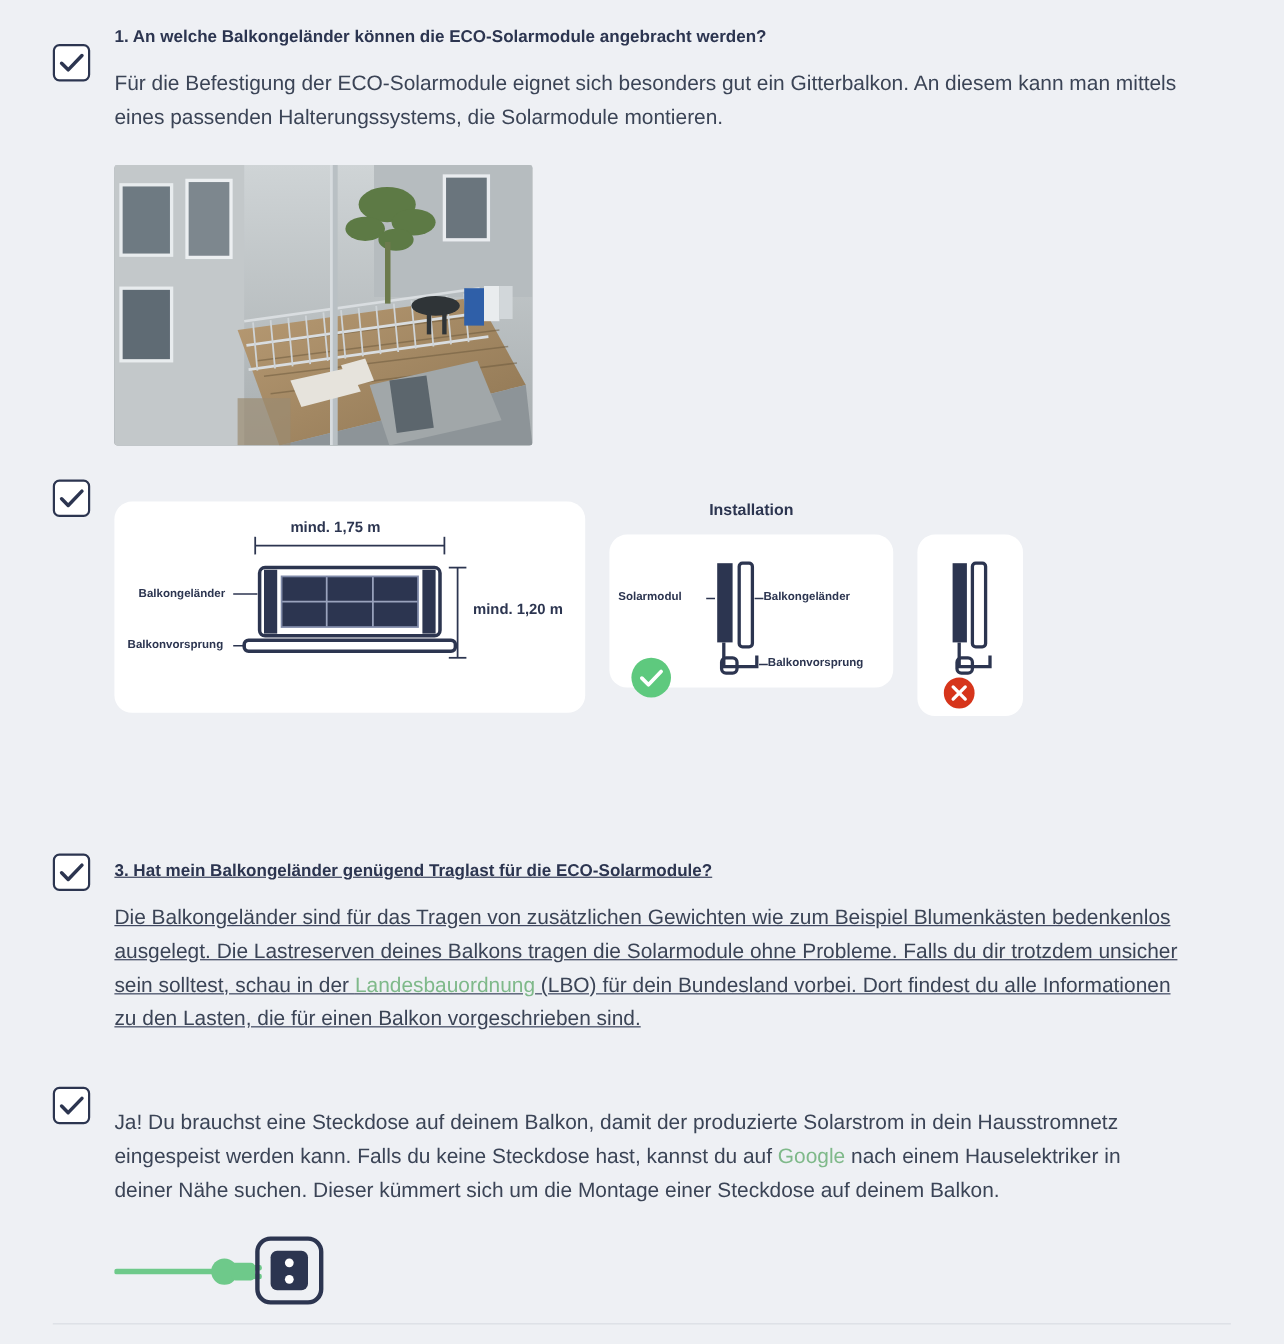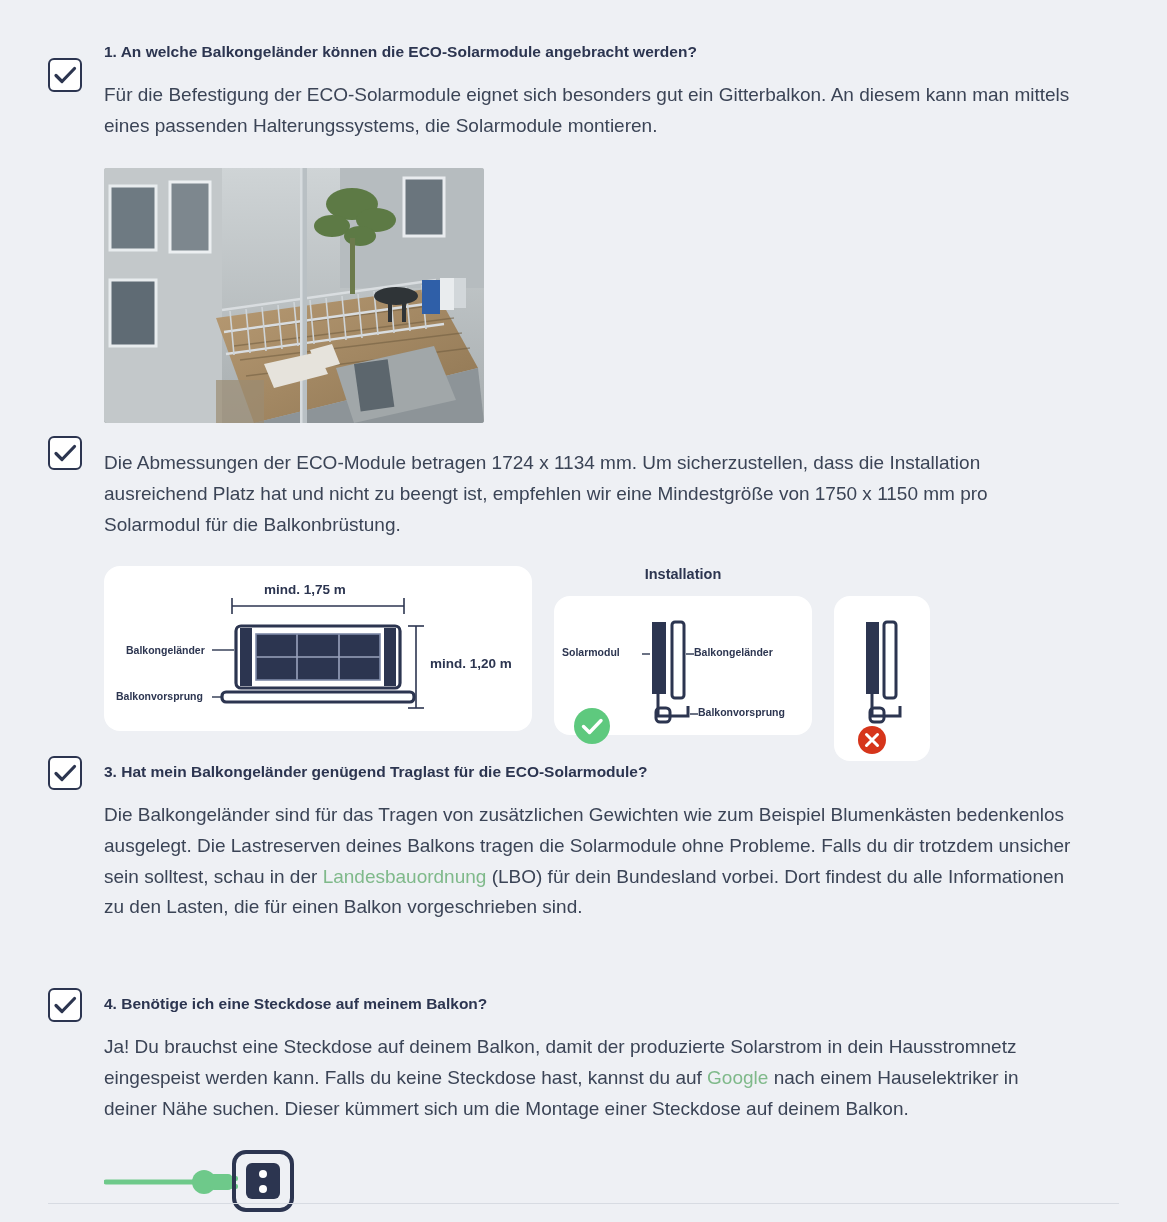--- a/index.html
+++ b/index.html
@@ -54,21 +54,21 @@
     margin-top: 18px;
     max-width: 968px;
   }
   .faq-body a {
     color: #7fb98a;
     text-decoration: none;
   }
   .link-green { color: #7cc08a; }
 
   
-  #item1 { position: absolute; top: 36px; left: 0; right: 0; }
+  #item1 { position: absolute; top: 18px; left: 0; right: 0; }
   .balcony-photo {
     margin-top: 26px;
     width: 380px;
     height: 255px;
     border-radius: 3px;
     overflow: hidden;
     position: relative;
     background: #9aa1a4;
   }
   .balcony-photo svg { display:block; }
@@ -86,36 +86,36 @@
     font-size: 14.5px;
     font-weight: bold;
     color: #2c3550;
     text-align: center;
     margin-bottom: 14px;
   }
   .card {
     background: #ffffff;
     border-radius: 16px;
   }
-  .card-front { width: 428px; height: 165px; position: relative; }
+  .card-front { width: 428px; height: 192px; position: relative; }
   .card-side  { width: 258px; height: 139px; position: relative; }
   .card-side2 { width: 96px;  height: 165px; position: relative; }
   .dim-label {
     font-size: 13.5px;
     font-weight: bold;
     color: #2c3550;
   }
   .small-label {
     font-size: 10.5px;
     font-weight: bold;
     color: #2c3550;
   }
 
   
-  #item3 { position: absolute; top: 756px; left: 0; right: 0; }
+  #item3 { position: absolute; top: 776px; left: 0; right: 0; text-decoration: underline; }
 
   
   #item4 { position: absolute; top: 988px; left: 0; right: 0; }
   .socket-graphic {
     margin-top: 22px;
     width: 300px;
     height: 70px;
   }
   .bottom-rule {
     position: absolute;
@@ -227,21 +227,20 @@
       </svg>
     </div>
   </div>
 
   <div class="faq-item" id="item2">
     <div class="check-box" style="top:6px;">
       <svg width="30" height="30" viewBox="0 0 30 30" aria-hidden="true">
         <path d="M6 15.5 L12 21.5 L24.5 8.5" fill="none" stroke="#2c3550" stroke-width="3.2" stroke-linecap="round" stroke-linejoin="round"></path>
       </svg>
     </div>
-    <div class="faq-body">Die Abmessungen der ECO-Module betragen 1724 x 1134 mm. Um sicherzustellen, dass die Installation ausreichend Platz hat und nicht zu beengt ist, empfehlen wir eine Mindestgröße von 1750 x 1150 mm pro Solarmodul für die Balkonbrüstung.</div>
 
     <div class="diagram-wrap">
 
       <div class="diagram-col">
         <div class="card card-front">
           <svg width="428" height="165" viewBox="0 0 428 165" aria-hidden="true">
 
             <line x1="128" y1="40" x2="300" y2="40" stroke="#2c3550" stroke-width="1.6"></line>
             <line x1="128" y1="32" x2="128" y2="48" stroke="#2c3550" stroke-width="1.6"></line>
             <line x1="300" y1="32" x2="300" y2="48" stroke="#2c3550" stroke-width="1.6"></line>
@@ -330,21 +329,20 @@
     <div class="faq-question">3. Hat mein Balkongeländer genügend Traglast für die ECO-Solarmodule?</div>
     <div class="faq-body"><span>Die Balkongeländer sind für das Tragen von zusätzlichen Gewichten wie zum Beispiel Blumenkästen bedenkenlos ausgelegt. Die Lastreserven deines Balkons tragen die Solarmodule ohne Probleme. Falls du dir trotzdem unsicher sein solltest, schau in der </span><a href="#" class="link-green">Landesbauordnung</a><span> (LBO) für dein Bundesland vorbei. Dort findest du alle Informationen zu den Lasten, die für einen Balkon vorgeschrieben sind.</span></div>
   </div>
 
   <div class="faq-item" id="item4">
     <div class="check-box" style="top:0px;">
       <svg width="30" height="30" viewBox="0 0 30 30" aria-hidden="true">
         <path d="M6 15.5 L12 21.5 L24.5 8.5" fill="none" stroke="#2c3550" stroke-width="3.2" stroke-linecap="round" stroke-linejoin="round"></path>
       </svg>
     </div>
-    <div class="faq-question">4. Benötige ich eine Steckdose auf meinem Balkon?</div>
     <div class="faq-body"><span>Ja! Du brauchst eine Steckdose auf deinem Balkon, damit der produzierte Solarstrom in dein Hausstromnetz eingespeist werden kann. Falls du keine Steckdose hast, kannst du auf </span><a href="#" class="link-green">Google</a><span> nach einem Hauselektriker in deiner Nähe suchen. Dieser kümmert sich um die Montage einer Steckdose auf deinem Balkon.</span></div>
 
     <div class="socket-graphic">
       <svg width="300" height="70" viewBox="0 0 300 70" aria-hidden="true">
 
         <line x1="2" y1="36" x2="92" y2="36" stroke="#6ec98a" stroke-width="5" stroke-linecap="round"></line>
 
         <circle cx="100" cy="36" r="12" fill="#6ec98a"></circle>
         <rect x="106" y="28" width="22" height="16" rx="4" fill="#6ec98a"></rect>
         <rect x="126" y="30" width="8" height="5" rx="2" fill="#6ec98a"></rect>

